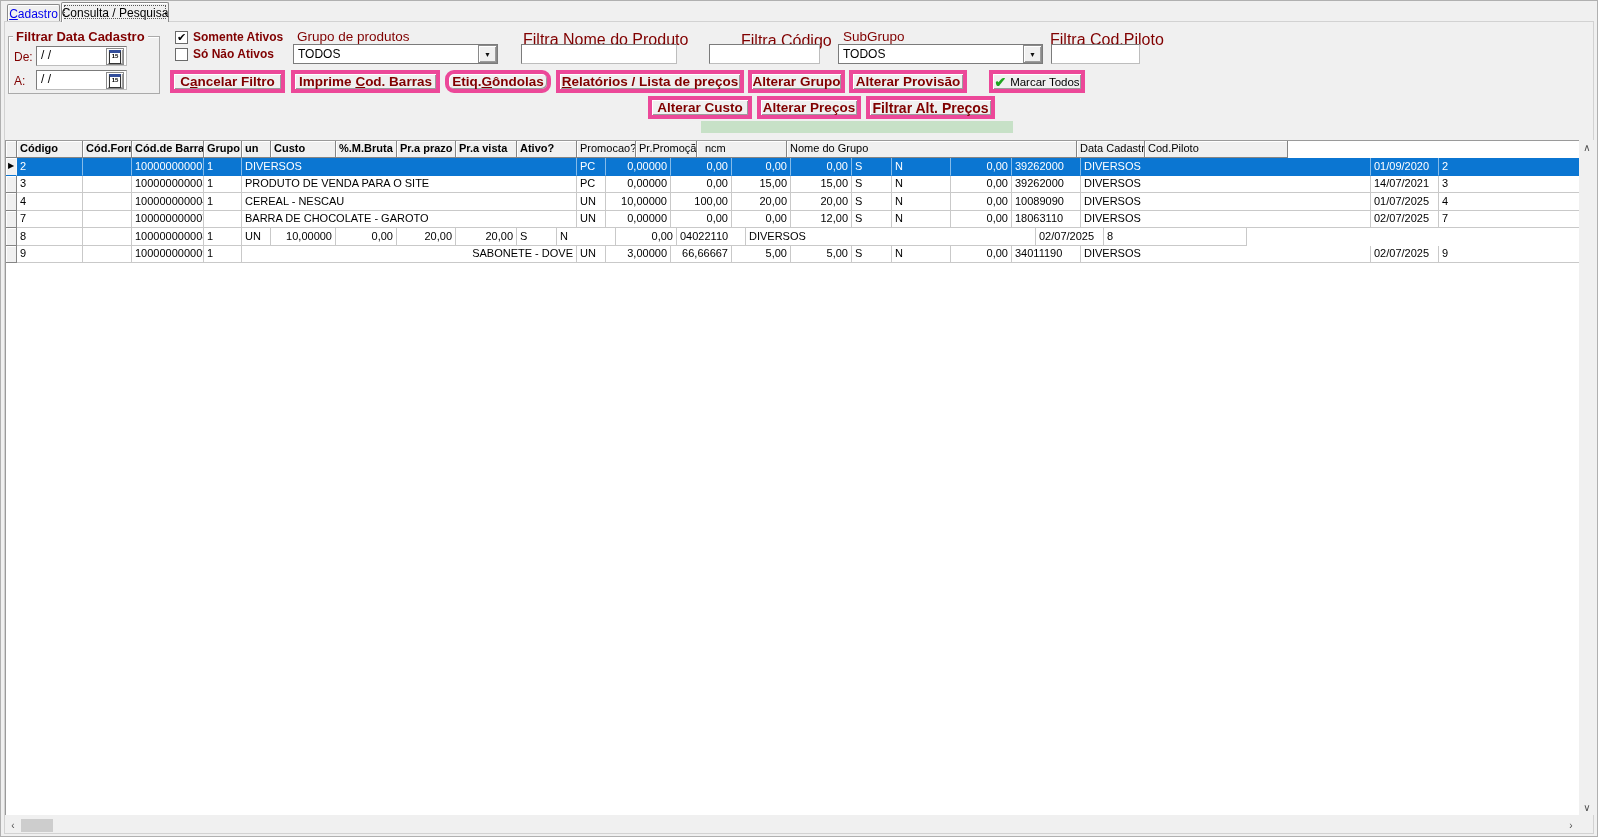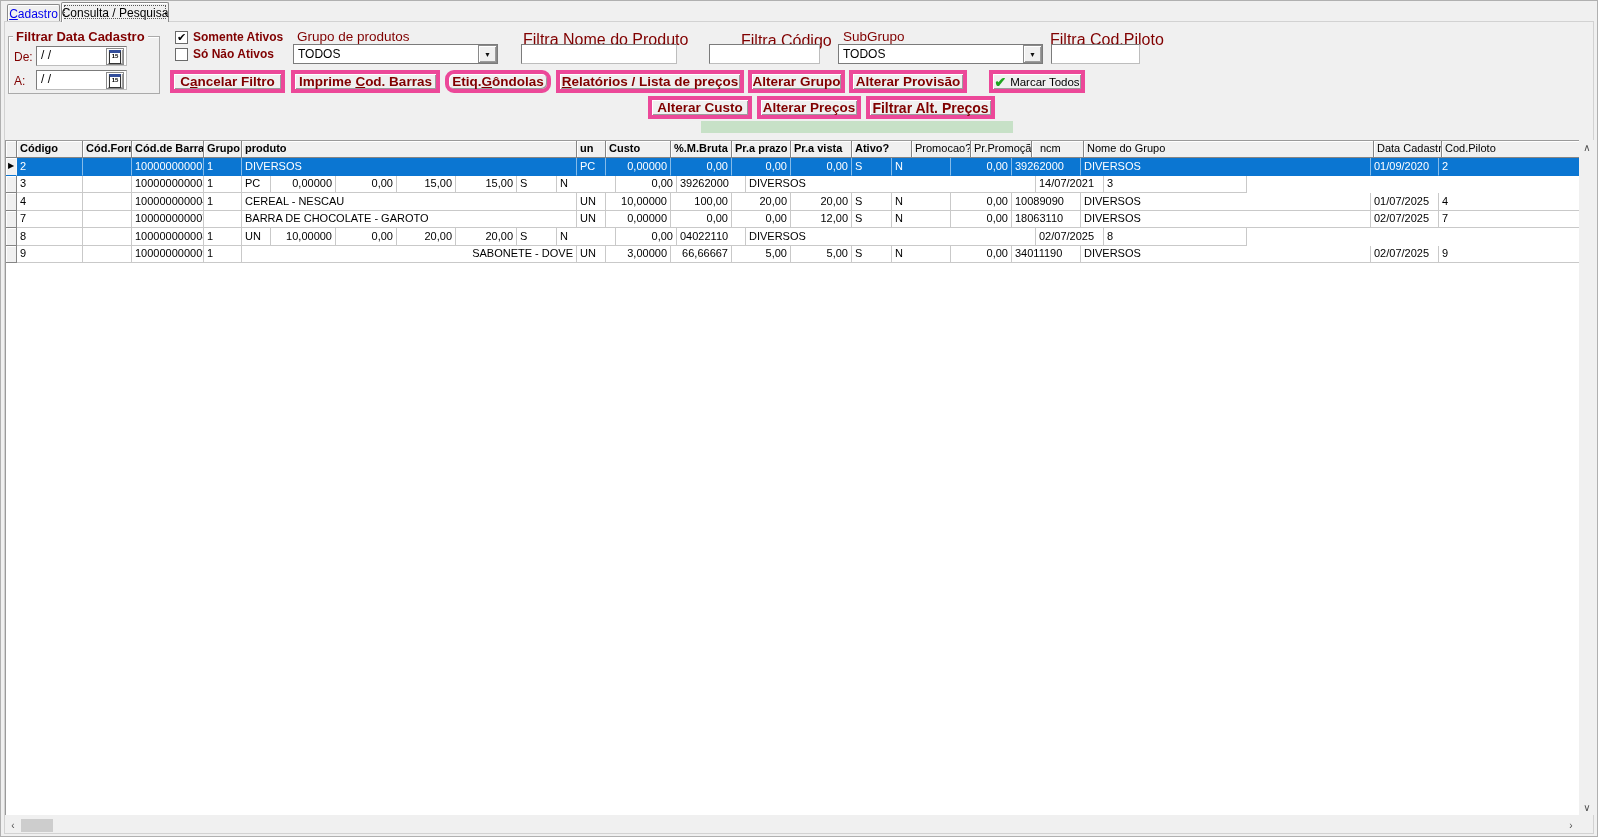--- a/index.html
+++ b/index.html
@@ -173,30 +173,29 @@
 
 <div class="abs greenbar"></div>
 
 <div class="abs" id="grid">
     <div class="grid-row ghead">
       <div class="hcell" style="width: 11px;"></div>
       <div class="hcell" style="width: 66px;">Código</div>
       <div class="hcell" style="width: 49px;">Cód.Forn</div>
       <div class="hcell" style="width: 72px;">Cód.de Barras</div>
       <div class="hcell" style="width: 38px;">Grupo</div>
-      <div class="hcell" style="width: 335px;">produto</div>
       <div class="hcell" style="width: 29px;">un</div>
       <div class="hcell" style="width: 65px;">Custo</div>
       <div class="hcell" style="width: 61px;">%.M.Bruta</div>
       <div class="hcell" style="width: 59px;">Pr.a prazo</div>
       <div class="hcell" style="width: 61px;">Pr.a vista</div>
       <div class="hcell" style="width: 60px;">Ativo?</div>
       <div class="hcell reg" style="width: 59px;">Promocao?</div>
       <div class="hcell reg" style="width: 61px;">Pr.Promoção</div>
-      <div class="hcell reg" style="width: 52px; padding-left: 8px;">ncm</div>
+      <div class="hcell reg" style="width: 90px; padding-left: 8px;">ncm</div>
       <div class="hcell reg" style="width: 290px;">Nome do Grupo</div>
       <div class="hcell reg" style="width: 68px;">Data Cadastro</div>
       <div class="hcell reg" style="width: 143px;">Cod.Piloto</div>
     </div>
     <div class="grid-row sel">
       <div class="cell selcell" style="width: 11px;">
         <span class="rowarrow">▶</span>
       </div>
       <div class="cell" style="width: 66px; text-align: left;">2</div>
       <div class="cell" style="width: 49px; text-align: left;"></div>
@@ -215,20 +214,21 @@
       <div class="cell" style="width: 290px; text-align: left;">DIVERSOS</div>
       <div class="cell" style="width: 68px; text-align: left;">01/09/2020</div>
       <div class="cell" style="width: 143px; text-align: left;">2</div>
     </div>
     <div class="grid-row">
       <div class="cell selcell" style="width: 11px;"></div>
       <div class="cell" style="width: 66px; text-align: left;">3</div>
       <div class="cell" style="width: 49px; text-align: left;"></div>
       <div class="cell" style="width: 72px; text-align: right;">1000000000030</div>
       <div class="cell" style="width: 38px; text-align: left;">1</div>
+      <div class="cell" style="width: 335px; text-align: left;">PRODUTO DE VENDA PARA O SITE</div>
       <div class="cell" style="width: 29px; text-align: left;">PC</div>
       <div class="cell" style="width: 65px; text-align: right;">0,00000</div>
       <div class="cell" style="width: 61px; text-align: right;">0,00</div>
       <div class="cell" style="width: 59px; text-align: right;">15,00</div>
       <div class="cell" style="width: 61px; text-align: right;">15,00</div>
       <div class="cell" style="width: 40px; text-align: left;">S</div>
       <div class="cell" style="width: 59px; text-align: left;">N</div>
       <div class="cell" style="width: 61px; text-align: right;">0,00</div>
       <div class="cell" style="width: 69px; text-align: left;">39262000</div>
       <div class="cell" style="width: 290px; text-align: left;">DIVERSOS</div>

